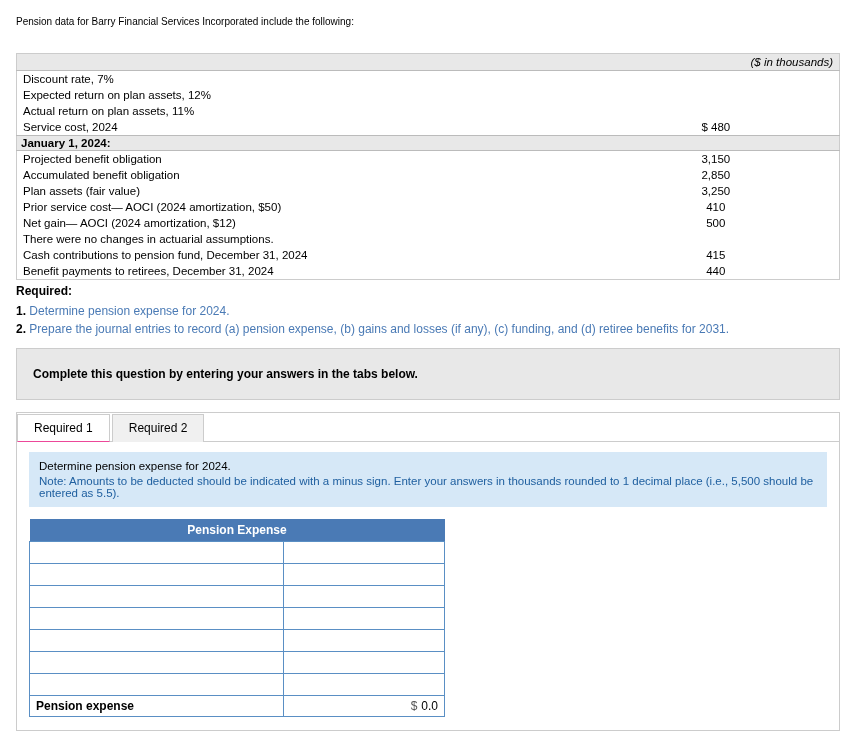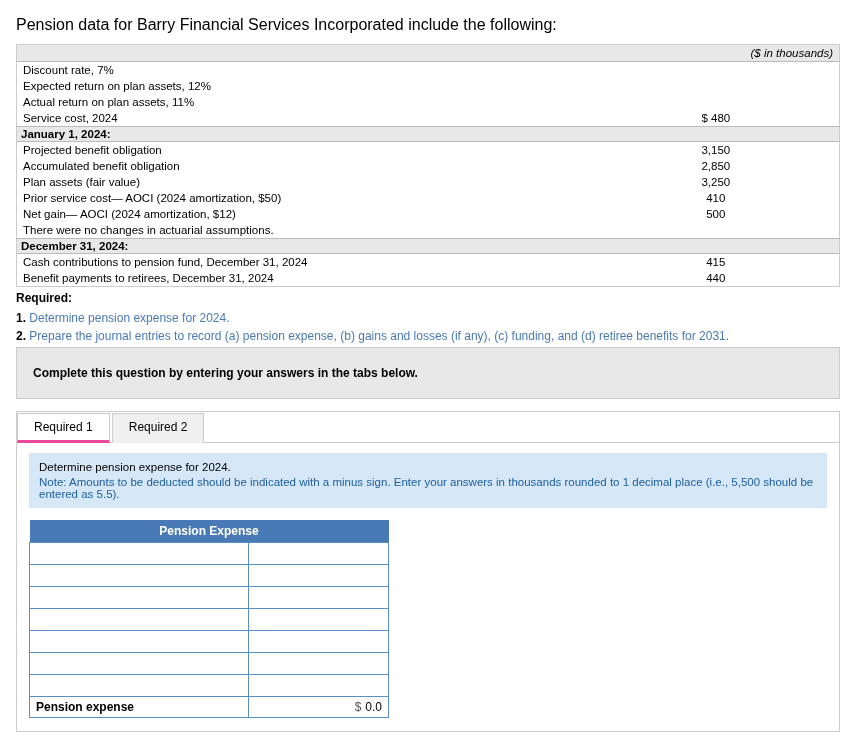--- a/index.html
+++ b/index.html
@@ -6,22 +6,22 @@
     body {
       font-family: Arial, sans-serif;
       font-size: 12px;
       background: #fff;
       color: #000;
       padding: 16px;
       width: 856px;
     }
 
     .intro-text {
-      font-size: 16px;
-      margin-bottom: 10px;
+      font-size: 10px;
+      margin-bottom: 26px;
     }
 
     .data-table {
       width: 100%;
       border-collapse: collapse;
       margin-bottom: 4px;
       border: 1px solid #ccc;
     }
 
     .data-table td {
@@ -46,21 +46,21 @@
     .data-table tr.data-row td.label-col {
       width: 70%;
     }
 
     .data-table tr.data-row td.value-col {
       text-align: center;
       width: 30%;
     }
 
     .required-section {
-      margin-bottom: 4px;
+      margin-bottom: 12px;
     }
 
     .required-section .req-title {
       font-weight: bold;
       margin-bottom: 6px;
       font-size: 12px;
     }
 
     .required-section .req-item {
       margin-bottom: 4px;
@@ -98,21 +98,21 @@
       border-bottom: none;
       margin-right: 2px;
       background: #f0f0f0;
       font-size: 12px;
       position: relative;
       top: 1px;
     }
 
     .tab.active {
       background: #fff;
-      border-bottom: 3px solid #ec4899;
+      border-bottom: 1px solid #ec4899;
       font-weight: normal;
       z-index: 1;
     }
 
     .tab-content {
       padding: 10px 12px;
     }
 
     .note-box {
       background: #d6e8f7;
@@ -125,21 +125,21 @@
 
     .note-box .note-main {
       margin-bottom: 3px;
     }
 
     .note-box .note-blue {
       color: #2060a0;
     }
 
     .pension-table {
-      width: 360px;
+      width: 416px;
       border-collapse: collapse;
       margin-bottom: 3px;
     }
 
     .pension-table thead tr th {
       background: #4a7ab5;
       color: #fff;
       text-align: center;
       padding: 4px 8px;
       font-size: 12px;
@@ -243,23 +243,20 @@
       <td class="label-col">Prior service cost— AOCI (2024 amortization, $50)</td>
       <td class="value-col">410</td>
     </tr>
     <tr class="data-row">
       <td class="label-col">Net gain— AOCI (2024 amortization, $12)</td>
       <td class="value-col">500</td>
     </tr>
     <tr class="data-row">
       <td class="label-col">There were no changes in actuarial assumptions.</td>
       <td class="value-col"></td>
-    </tr>
-    <tr class="divider-row">
-      <td colspan="2"><strong>December 31, 2024:</strong></td>
     </tr>
     <tr class="data-row">
       <td class="label-col">Cash contributions to pension fund, December 31, 2024</td>
       <td class="value-col">415</td>
     </tr>
     <tr class="data-row">
       <td class="label-col">Benefit payments to retirees, December 31, 2024</td>
       <td class="value-col">440</td>
     </tr>
   </tbody>

